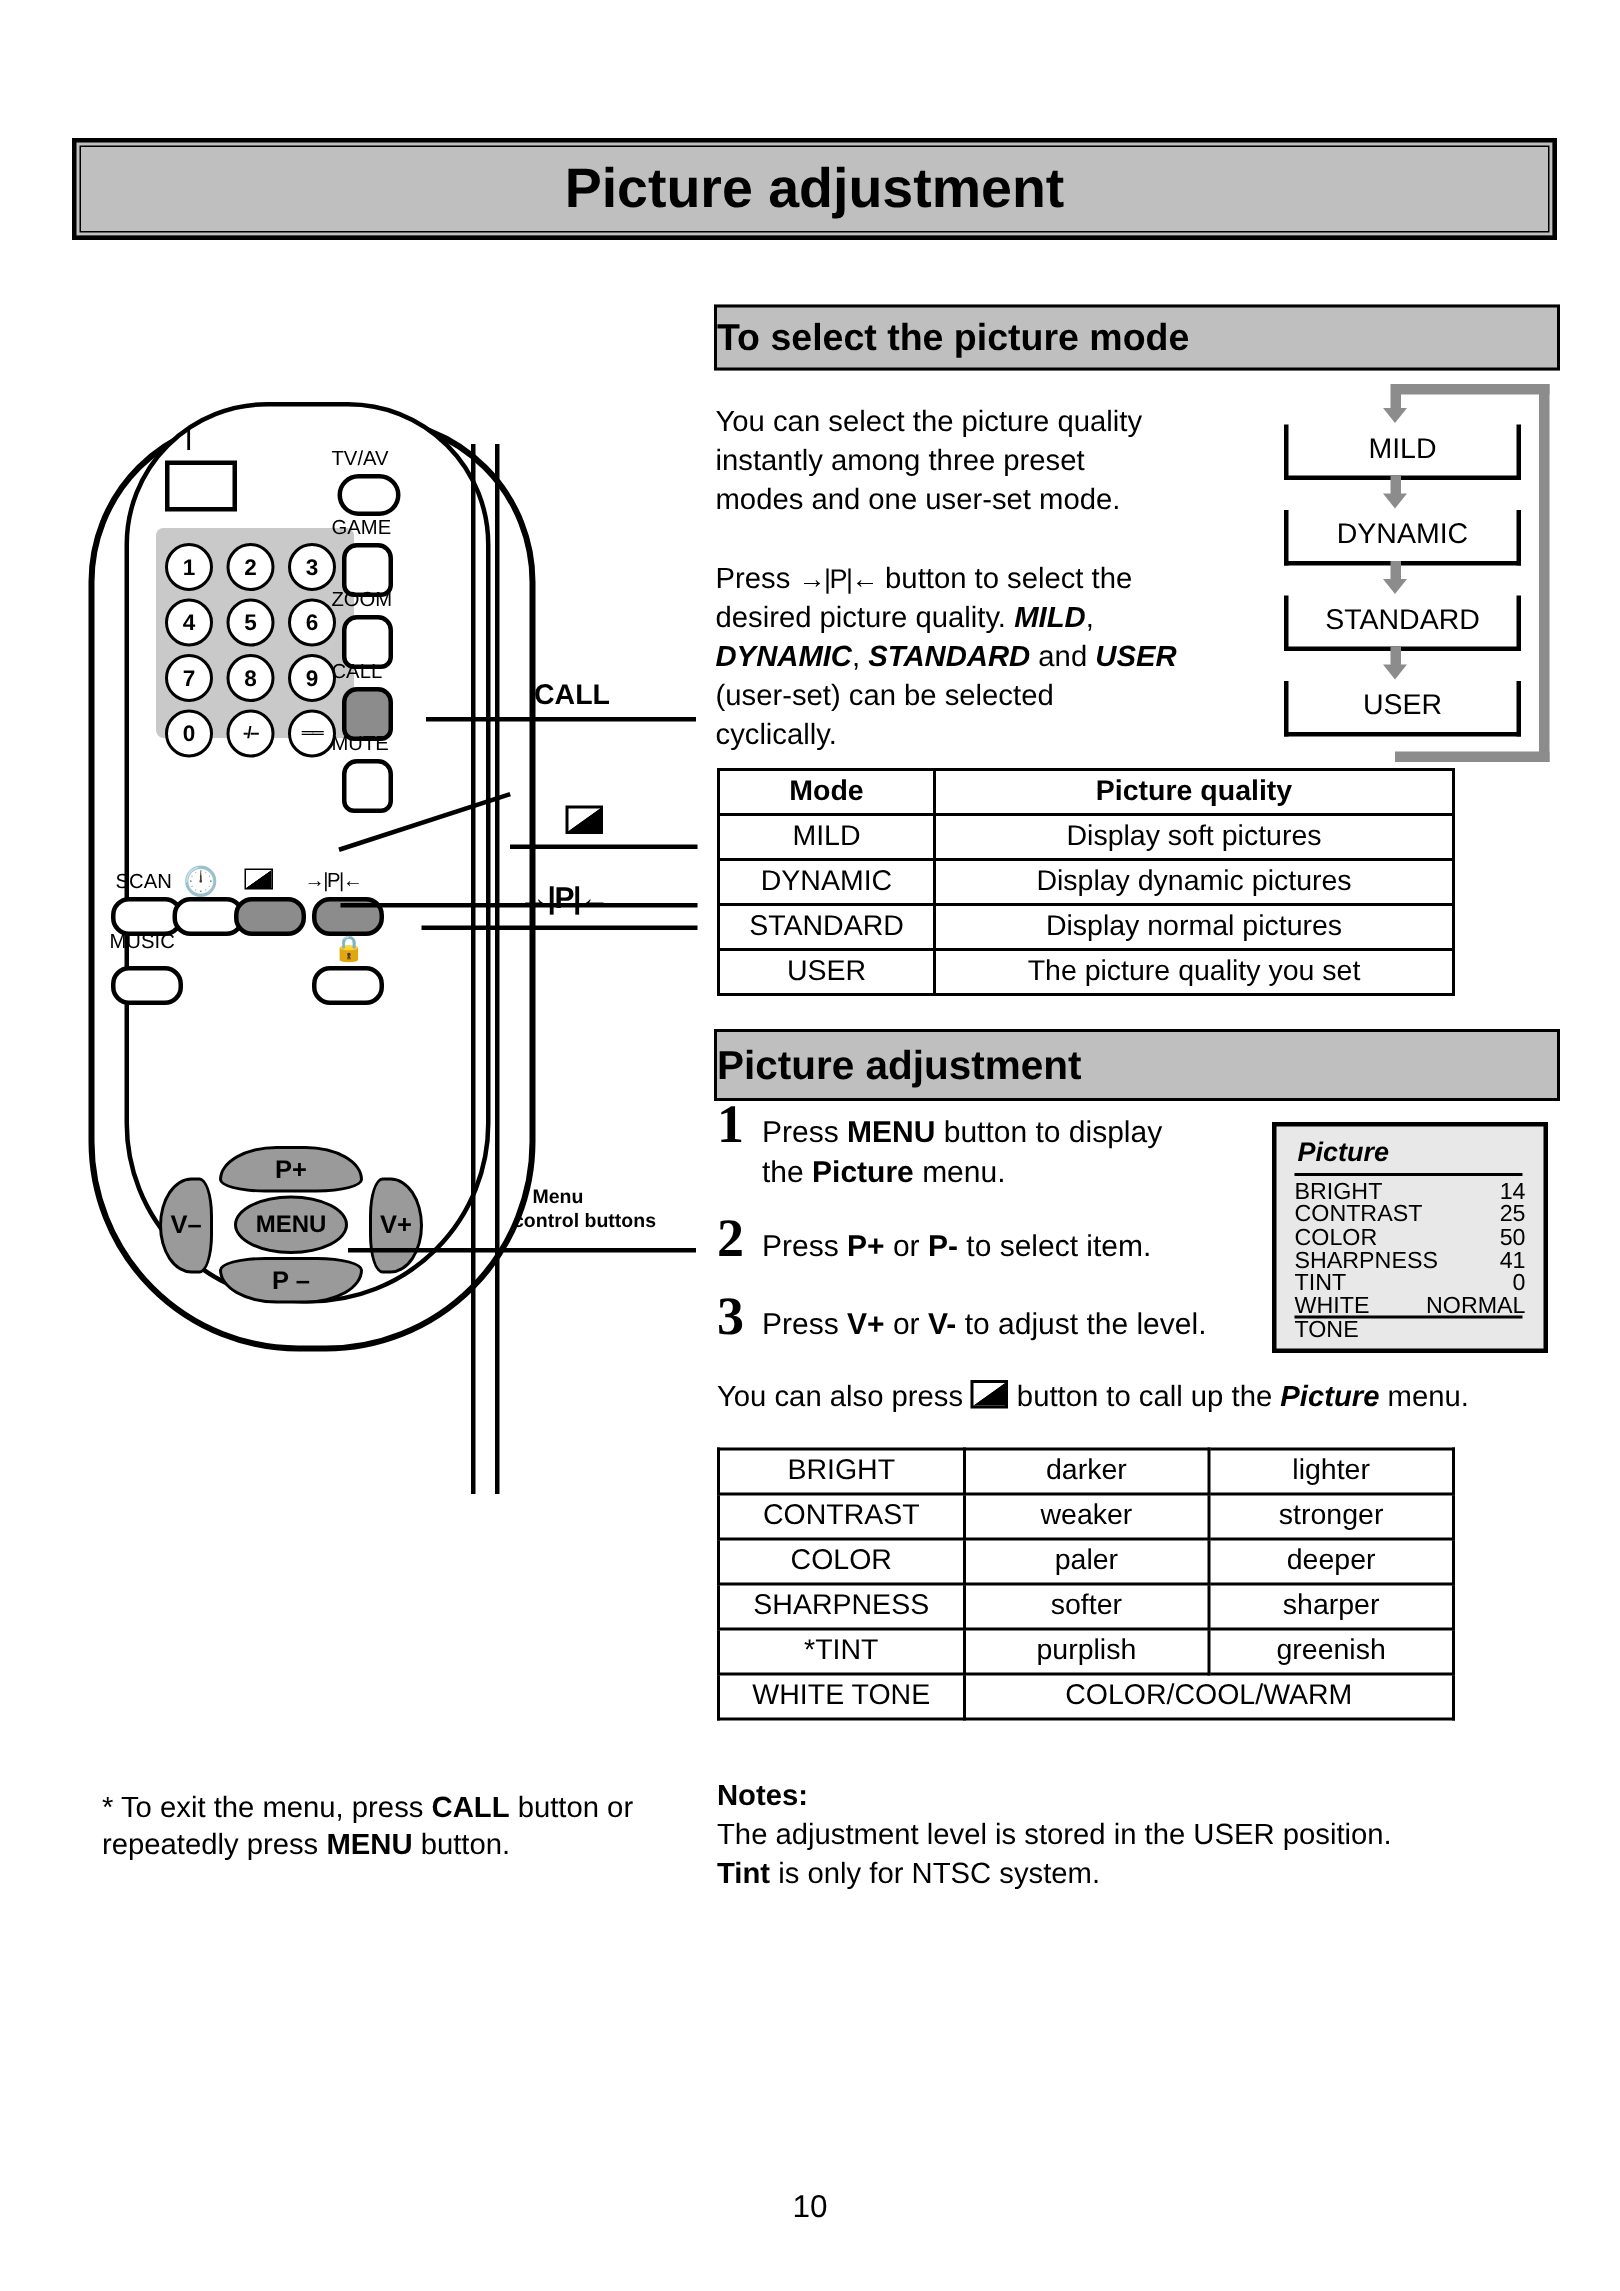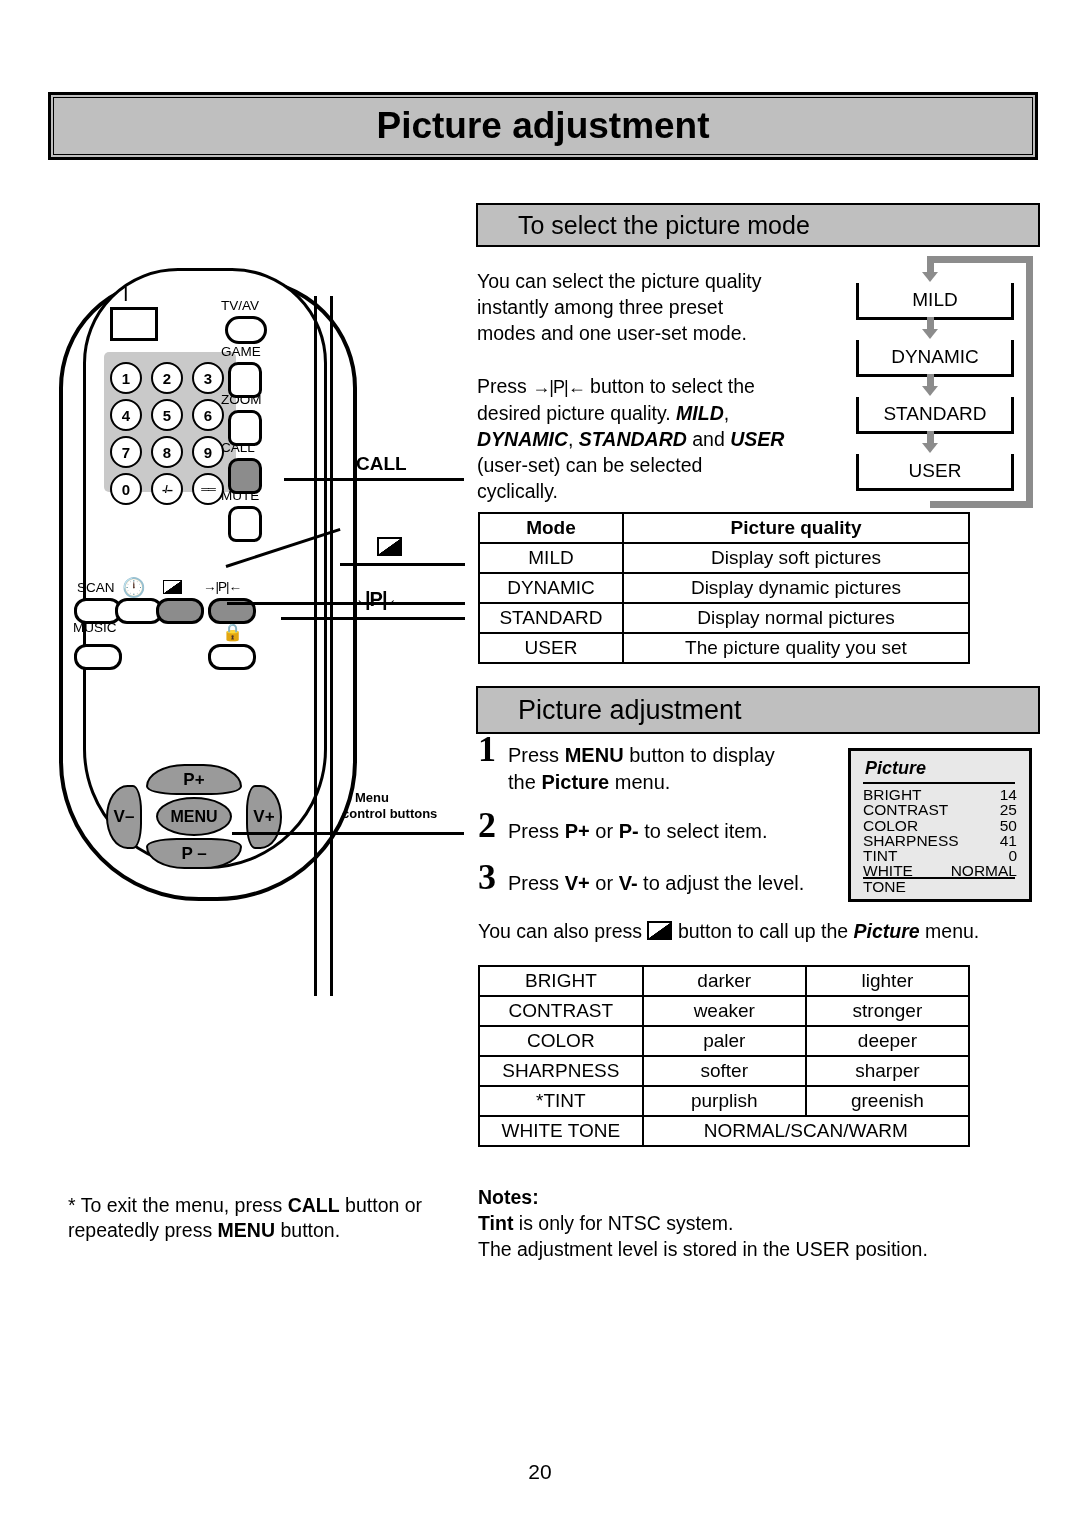--- a/index.html
+++ b/index.html
@@ -19,21 +19,21 @@
   }
   #main-title span{
     font-size:37px;font-weight:bold;letter-spacing:0px;
   }
 
   
   .sec-head{
     position:absolute;background:#bfbfbf;border:2px solid #000;
     display:flex;align-items:center;
   }
-  .sec-head span{font-size:25px;font-weight:normal;padding-left:40px;}
+  .sec-head span{font-size:25px;font-weight:bold;}
 
   #sec-select{left:476px;top:203px;width:560px;height:40px;}
   #sec-adjust{left:476px;top:686px;width:560px;height:44px;}
   #sec-adjust span{font-size:27px;}
 
   
   .body-text{
     position:absolute;font-size:19.5px;line-height:26px;color:#000;
   }
   #intro-p1{left:477px;top:268px;width:300px;}
@@ -459,37 +459,37 @@
       <td>softer</td>
       <td>sharper</td>
     </tr>
     <tr>
       <td>*TINT</td>
       <td>purplish</td>
       <td>greenish</td>
     </tr>
     <tr>
       <td>WHITE TONE</td>
-      <td colspan="2">NORMAL/SCAN/WARM</td>
+      <td colspan="2">COLOR/COOL/WARM</td>
     </tr>
   </tbody>
     </table>
 
   <div id="notes">
     <div class="b">Notes:</div>
+    <div>The adjustment level is stored in the USER position.</div>
     <div>
       <span class="b">Tint</span>
       <span>is only for NTSC system.</span>
     </div>
-    <div>The adjustment level is stored in the USER position.</div>
   </div>
 
   <div id="exit-note">
     <span>* To exit the menu, press</span>
     <span class="b">CALL</span>
     <span>button or repeatedly press</span>
     <span class="b">MENU</span>
     <span>button.</span>
   </div>
 
-  <div id="page-num">20</div>
+  <div id="page-num">10</div>
 
 </div>
 
 </body></html>

